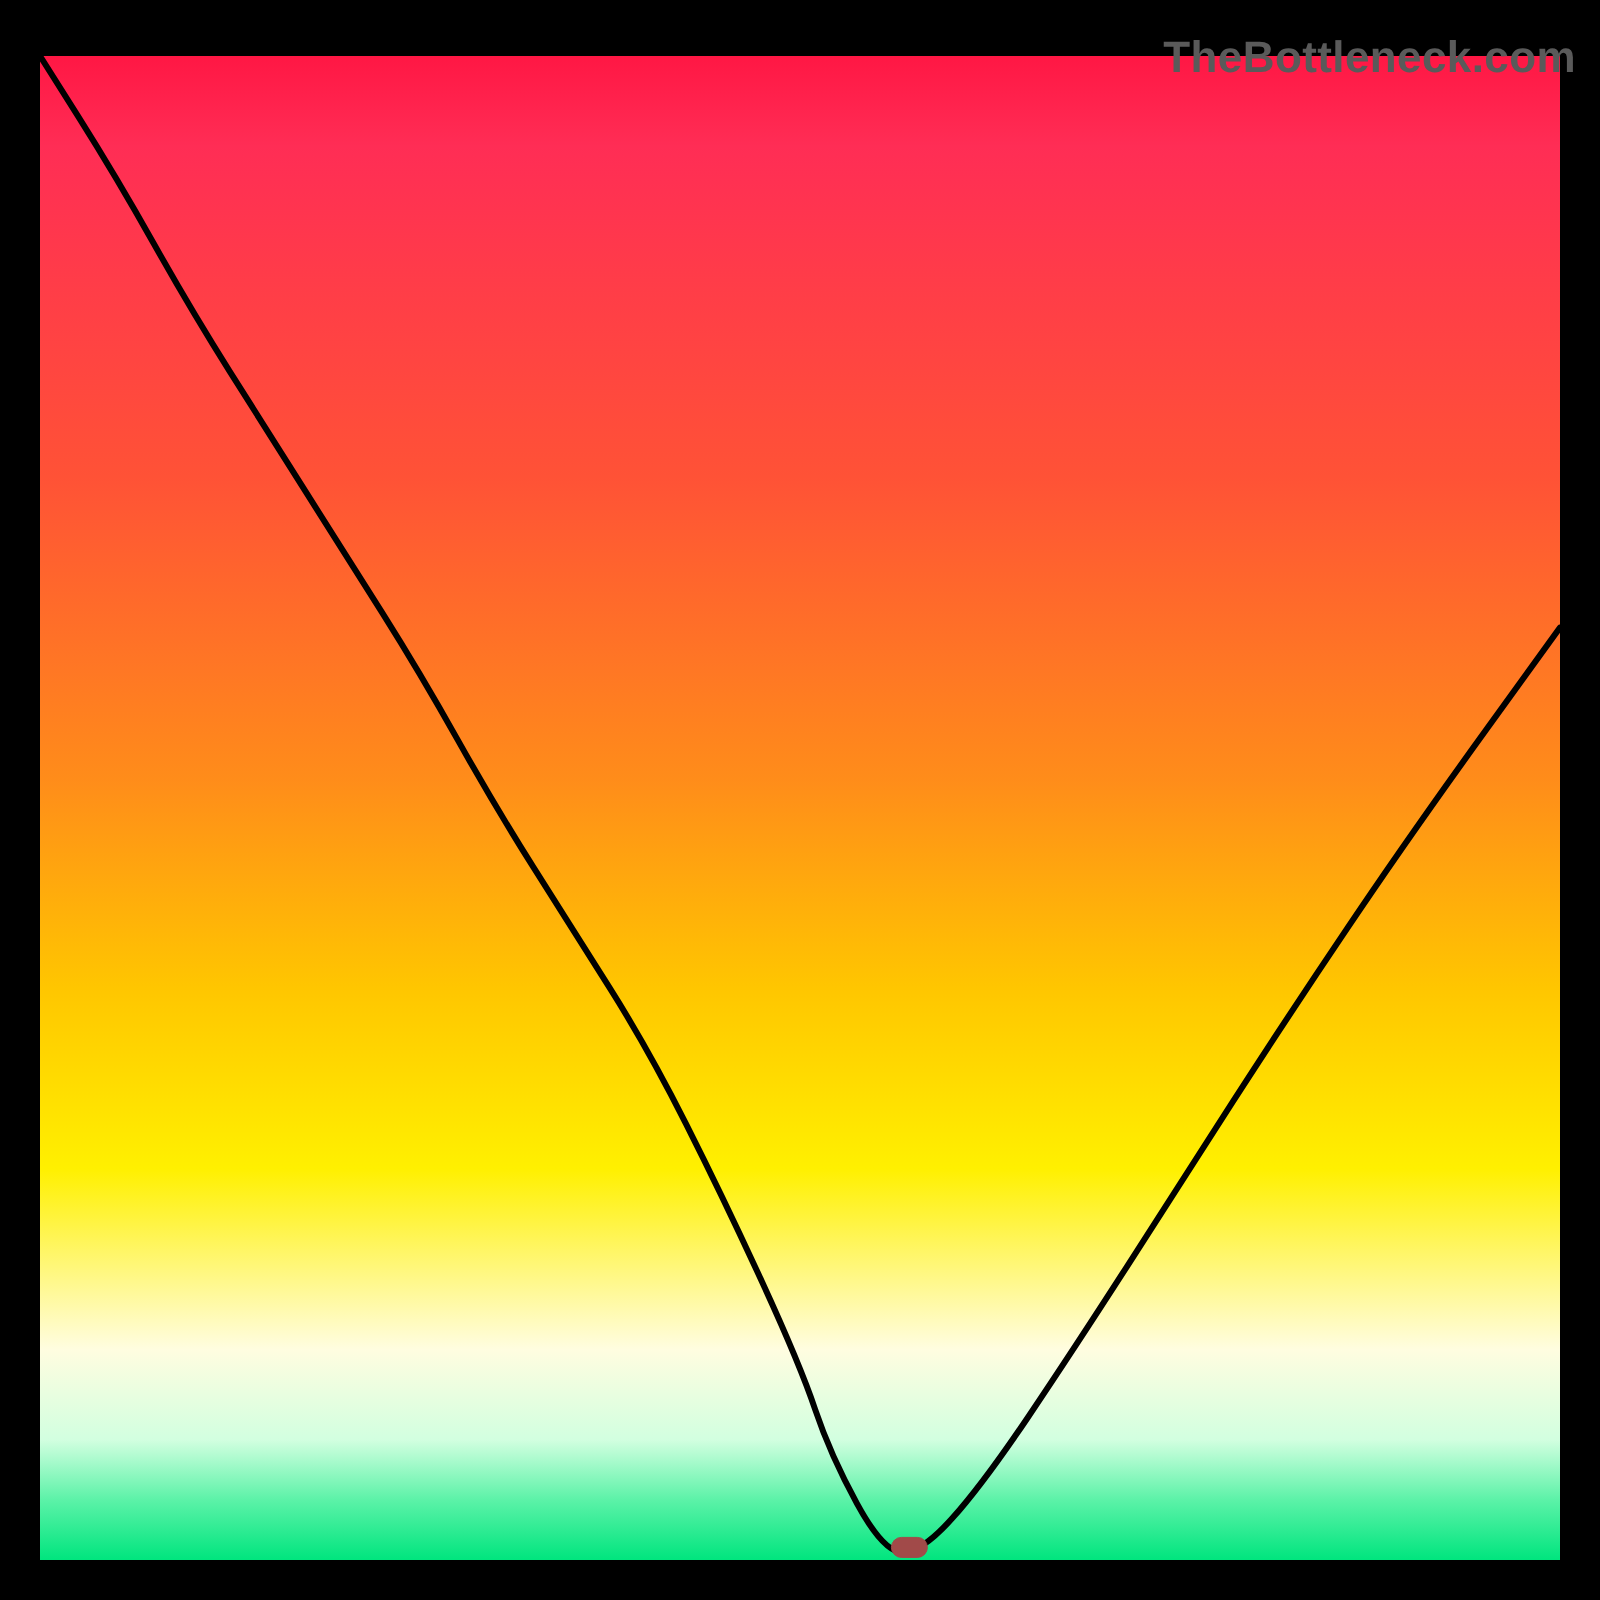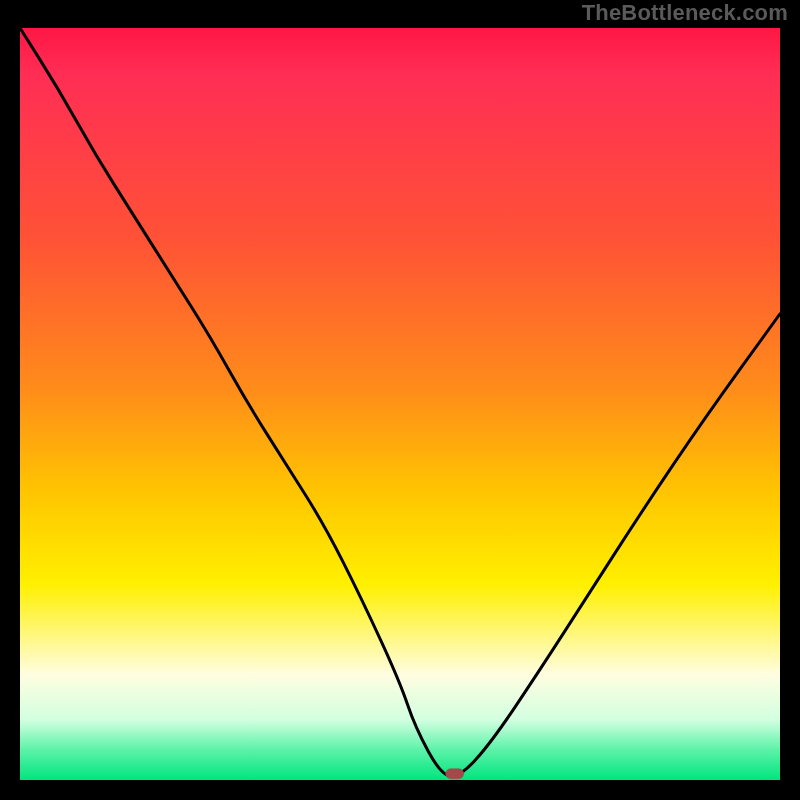--- a/index.html
+++ b/index.html
@@ -12,21 +12,21 @@
     overflow: hidden;
   }
   .outer {
     position: relative;
     width: 800px;
     height: 800px;
     background: #000;
   }
   .watermark {
     position: absolute;
-    top: 0;
+    top: 16px;
     right: 12px;
     color: #5a5a5a;
     font-size: 22px;
     font-weight: 600;
     letter-spacing: 0.2px;
     z-index: 10;
     user-select: none;
   }
   .plot-area {
     position: absolute;

